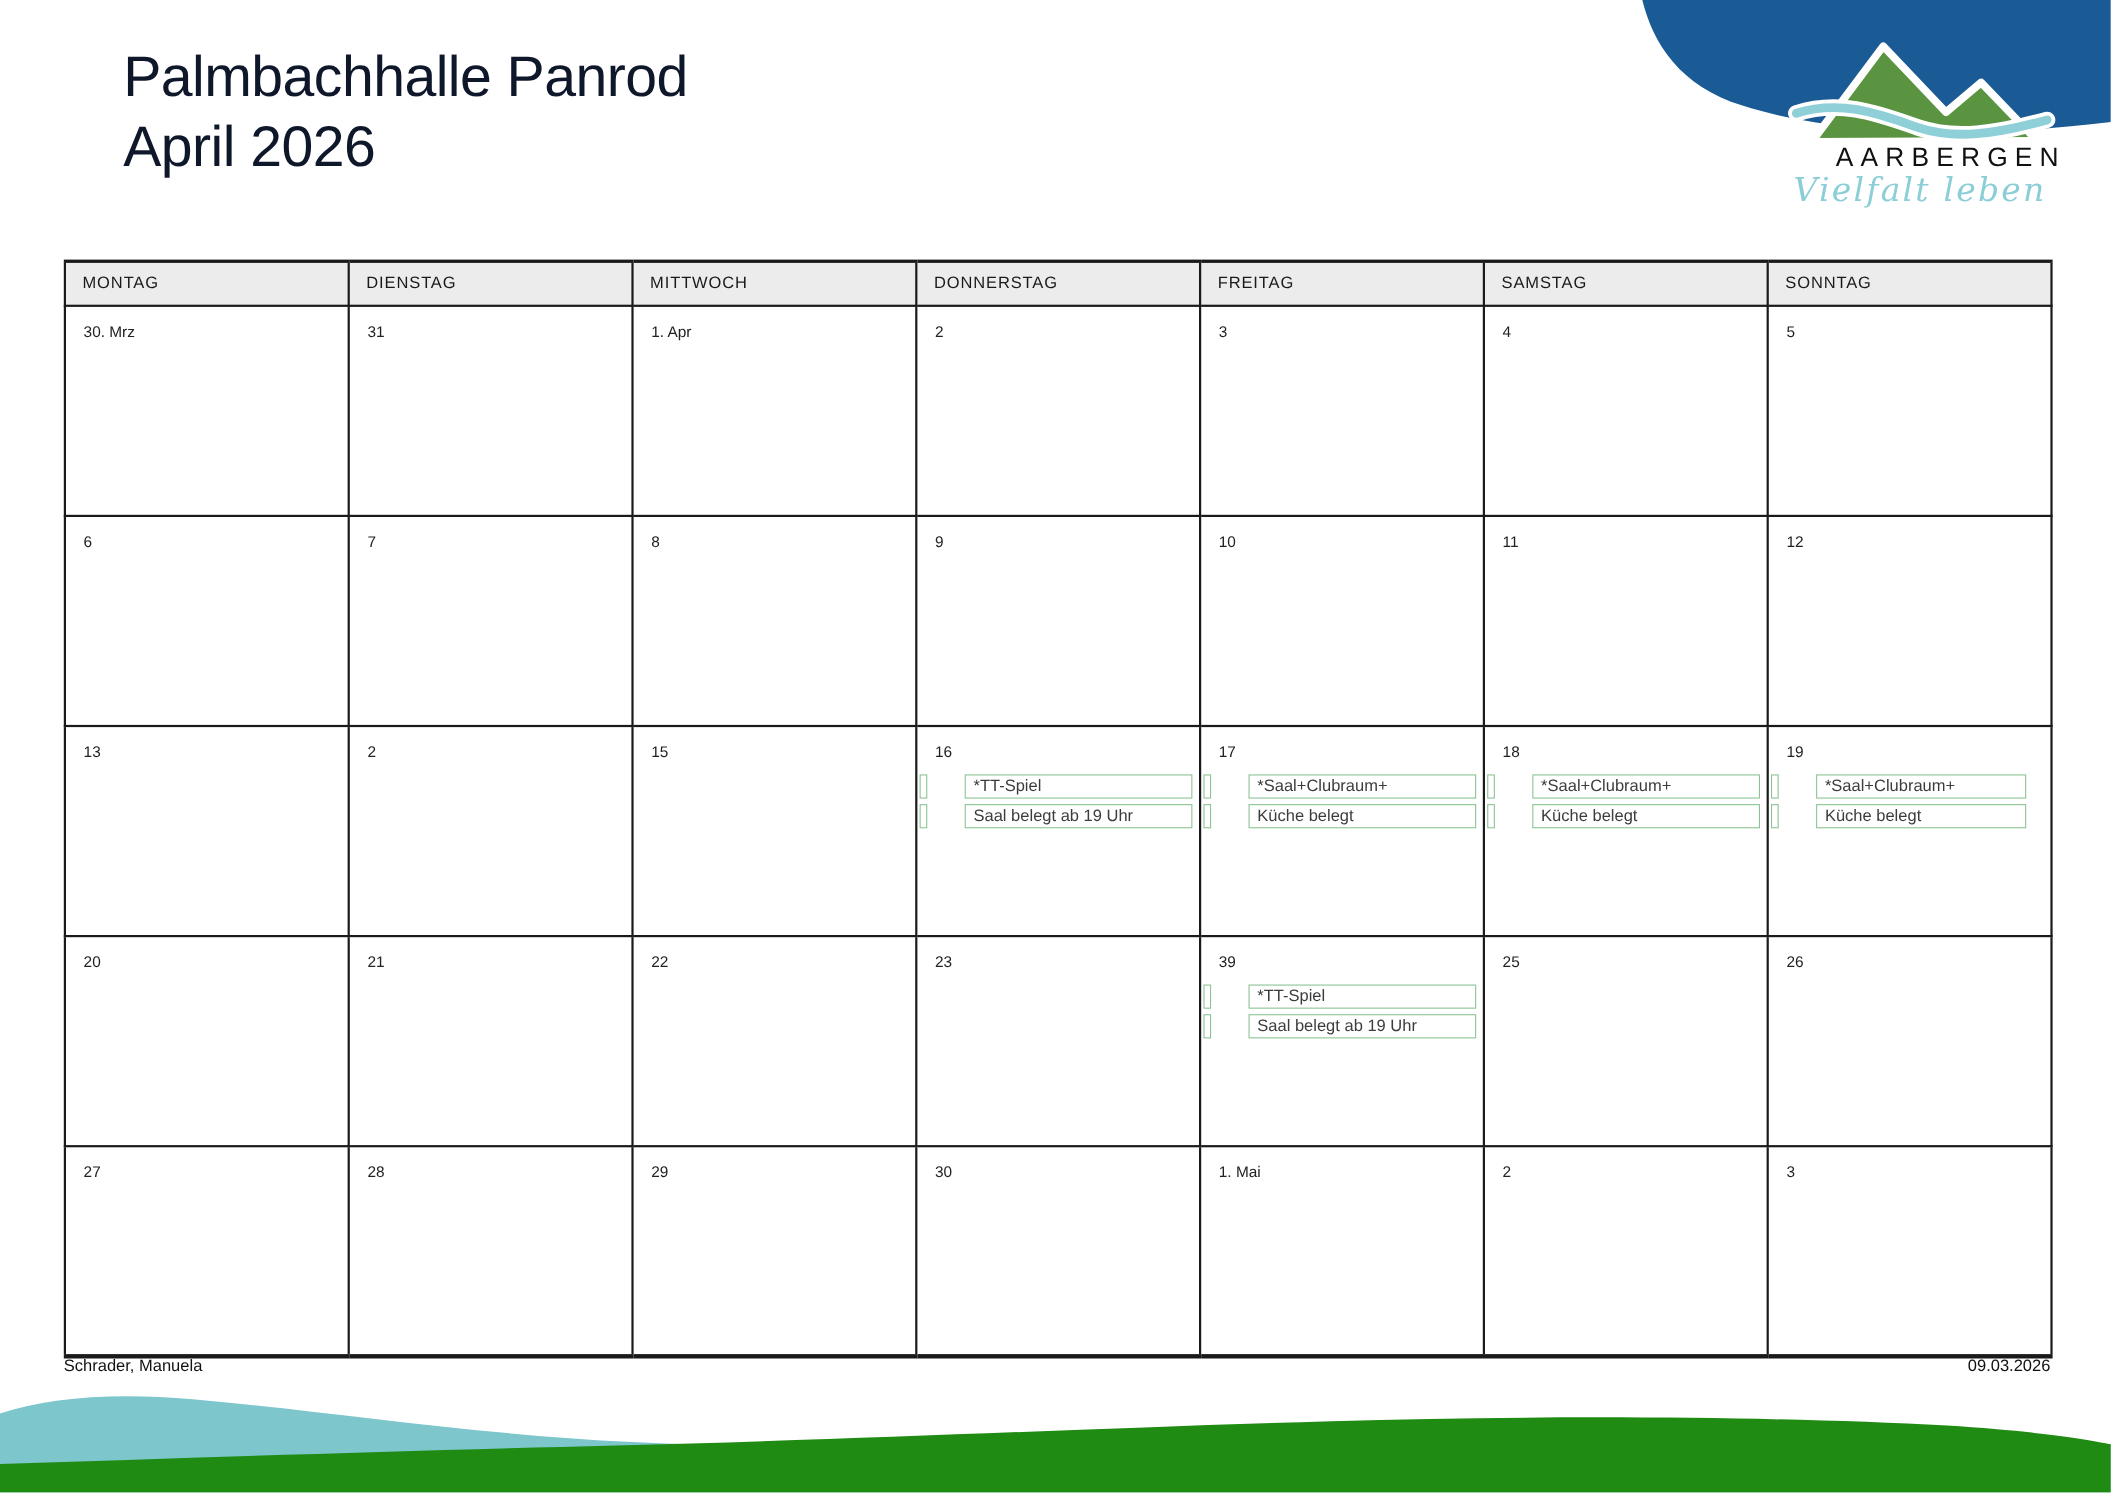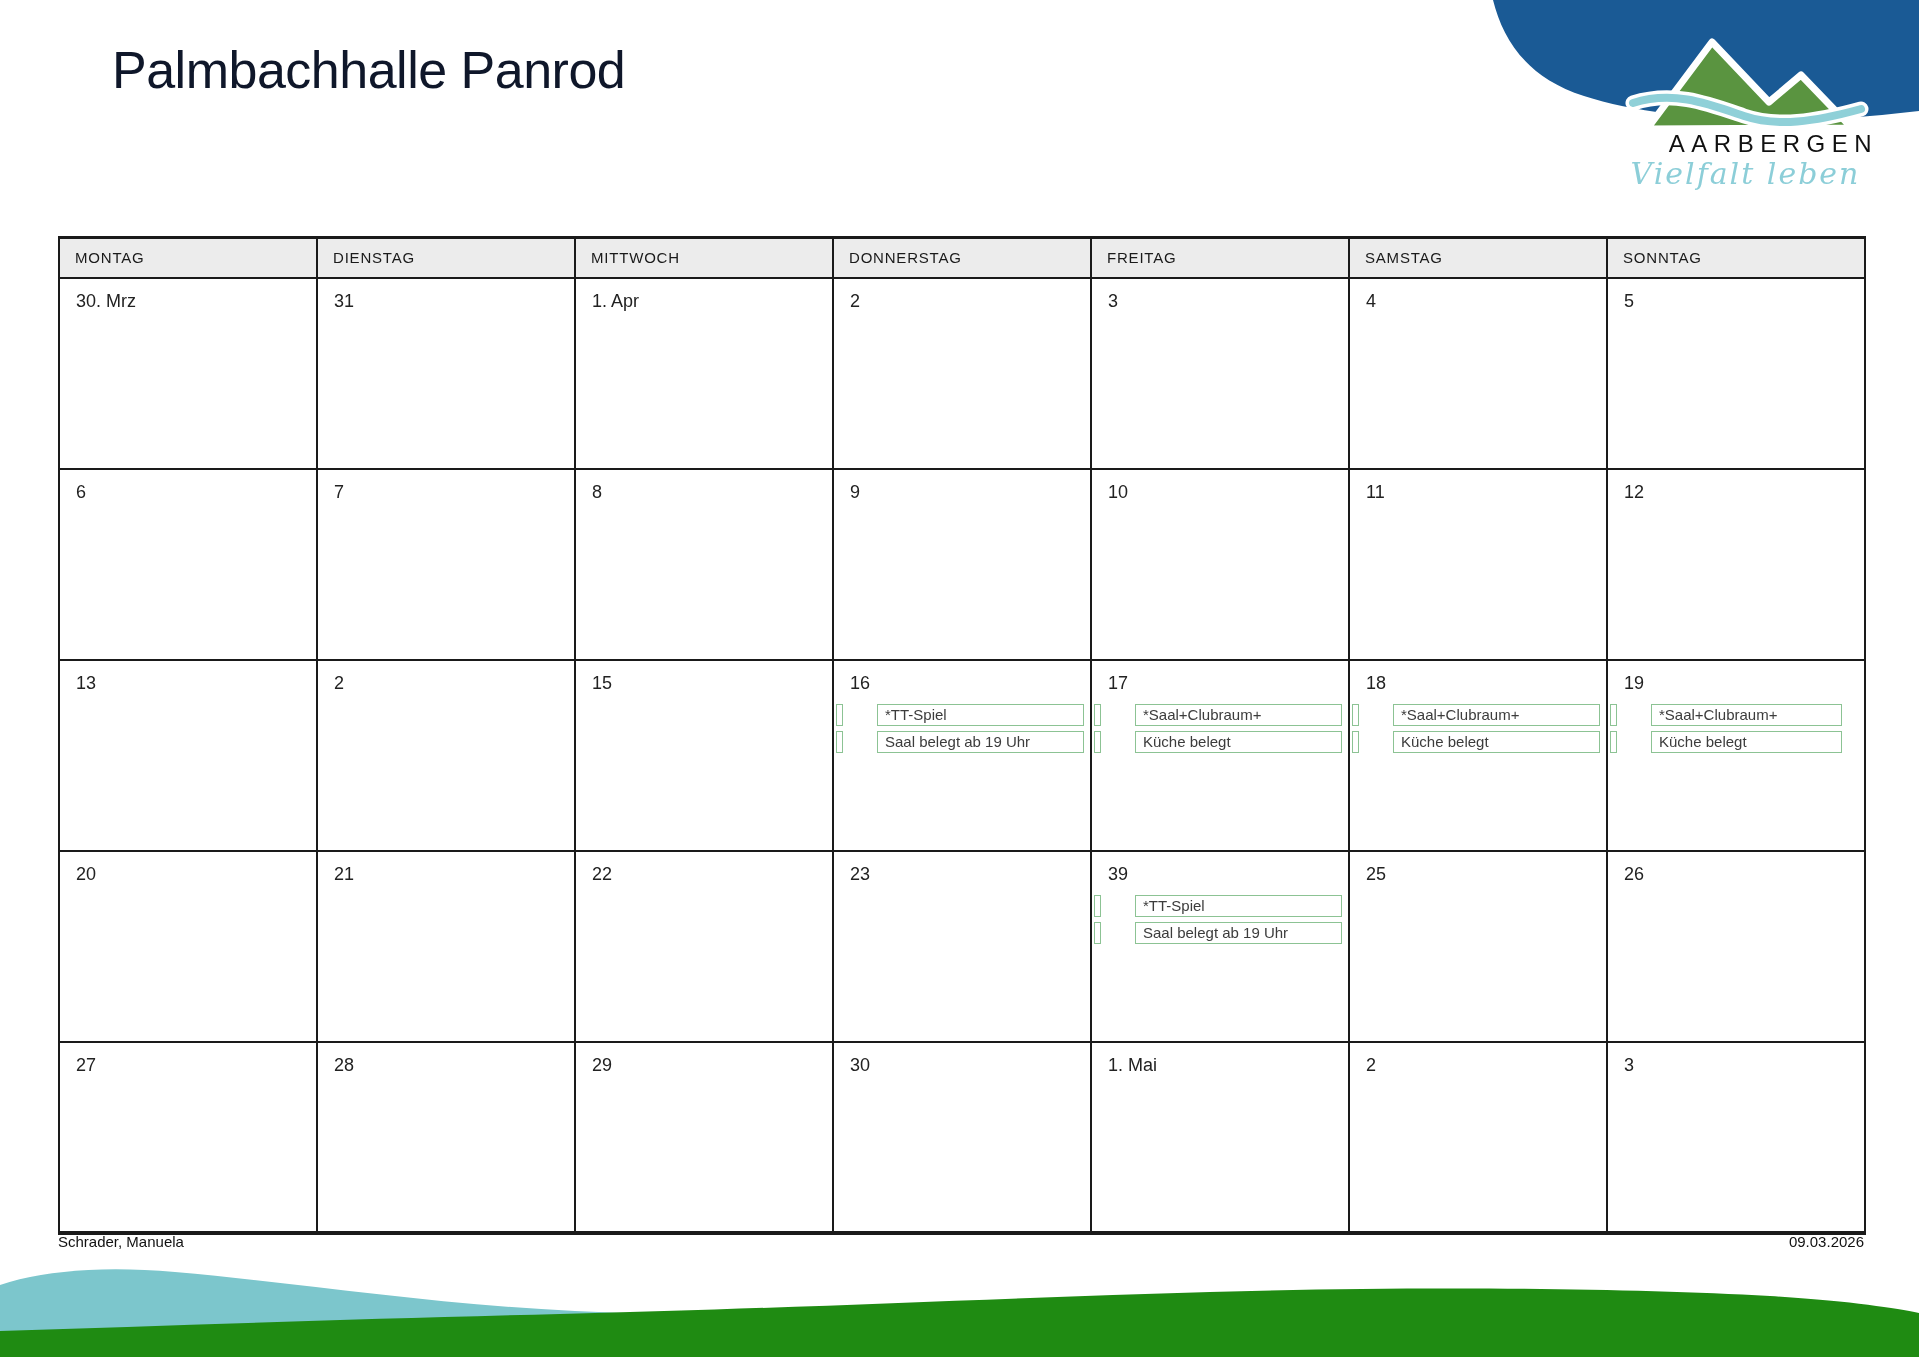--- a/index.html
+++ b/index.html
@@ -37,21 +37,21 @@
   .calendar thead th {
     height:40px; background:#ececec; text-align:left; vertical-align:middle;
     font-size:15px; font-weight:normal; letter-spacing:0.8px; padding-left:15px;
     border-top:3px solid #1a1a1a; border-bottom:2px solid #1a1a1a; color:#1a1a1a;
   }
   .calendar td.day {
     height:191px; vertical-align:top; background:#ffffff; padding:0;
   }
   .calendar tr:last-child td { border-bottom:4px solid #1a1a1a; }
   .daynum {
-    font-size:18px; color:#222222; margin:9px 0 8px 16px; line-height:26px;
+    font-size:14px; color:#222222; margin:9px 0 8px 16px; line-height:26px;
   }
   .event { display:flex; height:22px; margin:0 6px 5px 2px; }
   .event .evt-strip {
     width:7px; border:1px solid #8cc394; background:#ffffff; margin-right:3px; flex:none;
   }
   .event .evt-label {
     flex:1; border:1px solid #8cc394; background:#ffffff;
     font-size:15px; line-height:19px; padding-left:7px; color:#3c3c3c;
     white-space:nowrap; overflow:hidden;margin-left:31px;
   }
@@ -75,20 +75,21 @@
     <path d="M14,0 C24,40 48,78 105,96 C180,120 300,128 440,111 L440,0 Z" fill="#1a5a95"></path>
     <path d="M168,129 L233,42 L290,102 L322,75 L373,128 Z" fill="#5a9440" stroke="#ffffff" stroke-width="7" stroke-linejoin="round"></path>
     <path d="M154,103 C195,90 230,104 265,116 C298,127 335,122 382,109" fill="none" stroke="#ffffff" stroke-width="15" stroke-linecap="round"></path>
     <path d="M154,103 C195,90 230,104 265,116 C298,127 335,122 382,109" fill="none" stroke="#8fd0d8" stroke-width="8" stroke-linecap="round"></path>
   </svg>
   <div class="logo-name">AARBERGEN</div>
   <div class="logo-tagline">Vielfalt leben</div>
 
   <div class="title-block">
     <div class="title-line">Palmbachhalle Panrod</div>
+    <div class="title-line">April 2026</div>
   </div>
 
   <table class="calendar">
     <colgroup>
         <col>
         <col>
         <col>
         <col>
         <col>
         <col>

